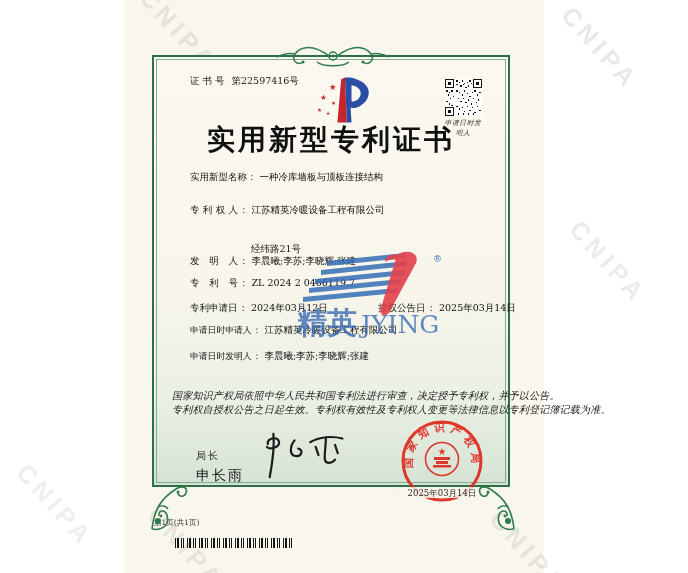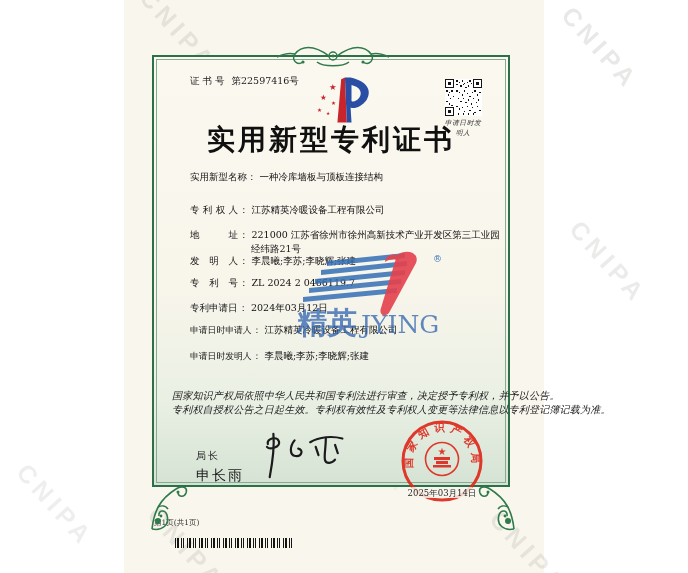--- a/index.html
+++ b/index.html
@@ -167,35 +167,35 @@
   <div id="title">实用新型专利证书</div>
 
   <div class="row" style="top:114px">
     <span class="lbl w56">实用新型名称</span><span class="colon">：</span><span class="val">一种冷库墙板与顶板连接结构</span>
   </div>
 
   <div class="row" style="top:147px">
     <span class="lbl w48">专利权人</span><span class="colon">：</span><span class="val">江苏精英冷暖设备工程有限公司</span>
   </div>
 
-  <div class="row" style="top:172px">
-    <span class="lbl w48">地址</span><span class="colon">：</span><span class="val">221000 江苏省徐州市徐州高新技术产业开发区第三工业园</span>
-  </div>
   <div id="addr2" style="top:186px">经纬路21号</div>
 
   <div class="row" style="top:198px">
     <span class="lbl w48">发明人</span><span class="colon">：</span><span class="val">李晨曦;李苏;李晓辉;张建</span>
   </div>
 
   <div class="row" style="top:220px">
     <span class="lbl w48">专利号</span><span class="colon">：</span><span class="val">ZL 2024 2 0466119.7</span>
   </div>
 
   <div class="row" style="top:245px">
     <span>专利申请日</span><span class="colon">：</span><span class="val">2024年03月12日</span>
+  </div>
+  <div class="row rcol" style="top:245px">
+    <span>授权公告日</span><span class="colon">：</span><span class="val">2025年03月14日</span>
   </div>
 
   <div class="row small" style="top:267px">
     <span>申请日时申请人</span><span class="colon">：</span><span class="val" style="font-size:9.5px">江苏精英冷暖设备工程有限公司</span>
   </div>
   <div class="row small" style="top:293px">
     <span>申请日时发明人</span><span class="colon">：</span><span class="val" style="font-size:9.5px">李晨曦;李苏;李晓辉;张建</span>
   </div>
 
   <svg class="abs" style="left:139px;top:194px;opacity:.95" width="150" height="88" viewBox="0 0 150 88">

